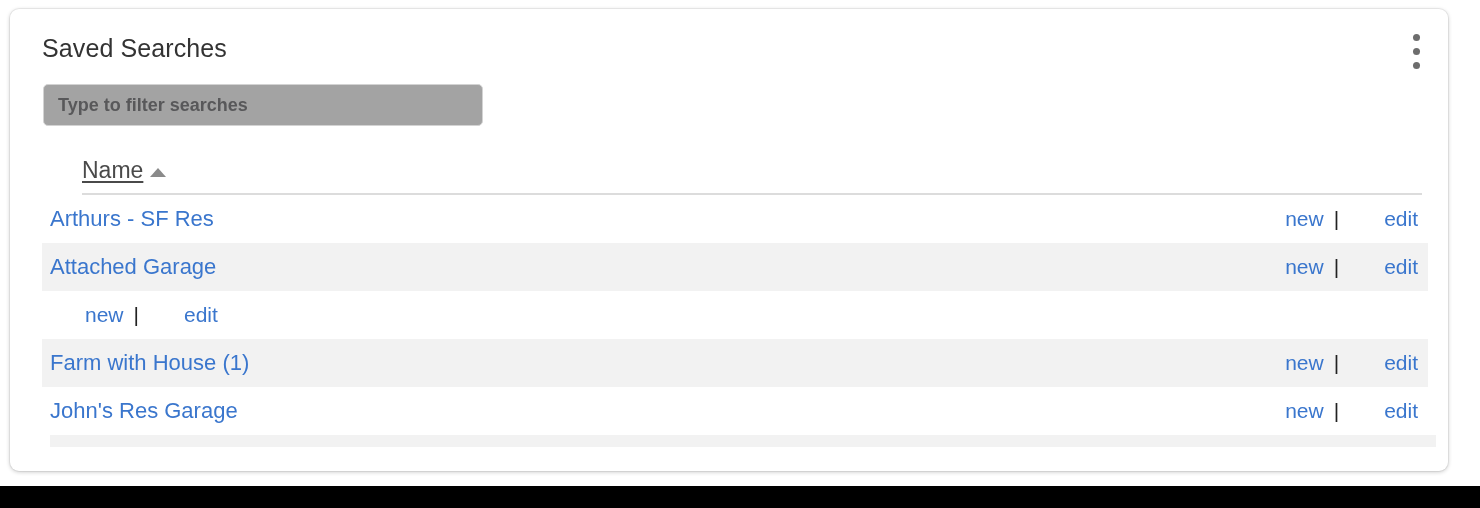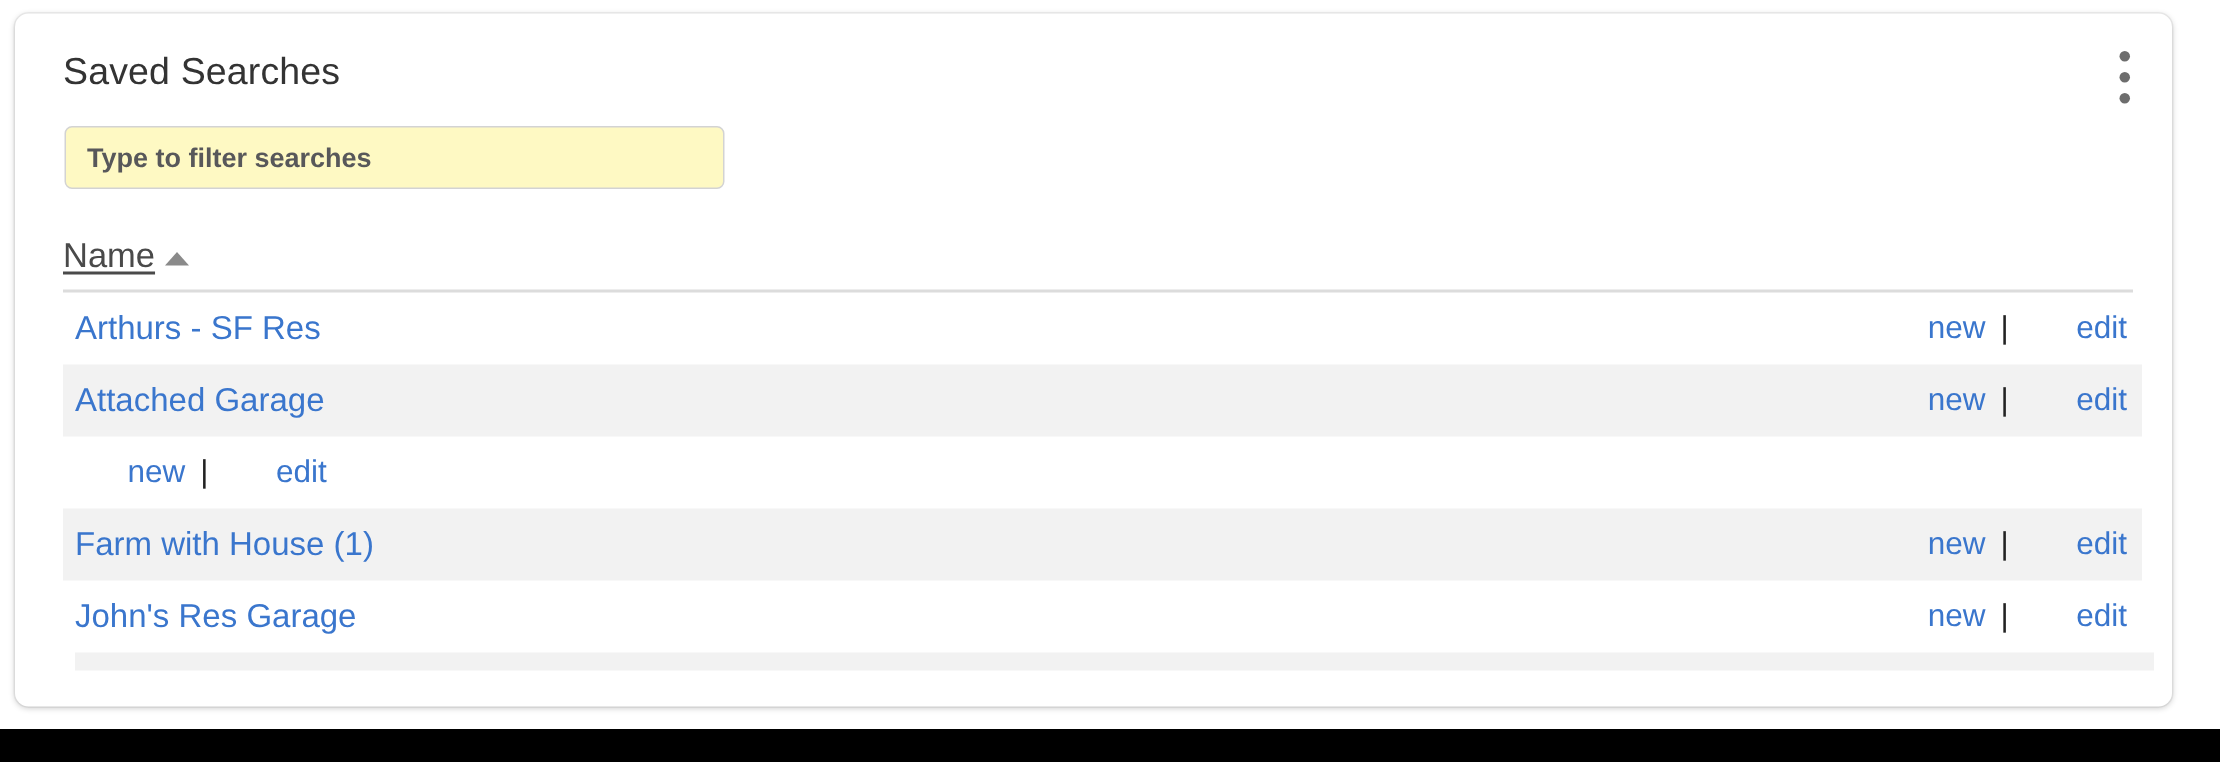--- a/index.html
+++ b/index.html
@@ -88,21 +88,21 @@
   
   .filter-input {
     position: absolute;
     left: 33px;
     top: 75px;
     width: 440px;
     height: 42px;
     box-sizing: border-box;
     border: 1px solid #d3d3d3;
     border-radius: 5px;
-    background: #fef9c3;
+    background: #a3a3a3;
     padding: 0 14px;
     font-family: "Liberation Sans", sans-serif;
     font-size: 18px;
     font-weight: bold;
     color: #4d4d4d;
     outline: none;
   }
   .filter-input::placeholder {
     color: #58585a;
     font-weight: bold;
@@ -115,20 +115,21 @@
     left: 32px;
     top: 148px;
     width: 1380px;
   }
 
   .table-header {
     position: relative;
     height: 36px;
     border-bottom: 2px solid #dcdcdc;
     padding-left: 0px;
+    margin-left: 40px;
   }
 
   .col-name-header {
     display: inline-flex;
     align-items: flex-end;
     gap: 7px;
     cursor: pointer;
     padding-bottom: 4px;
   }
   .col-name-header .label {

